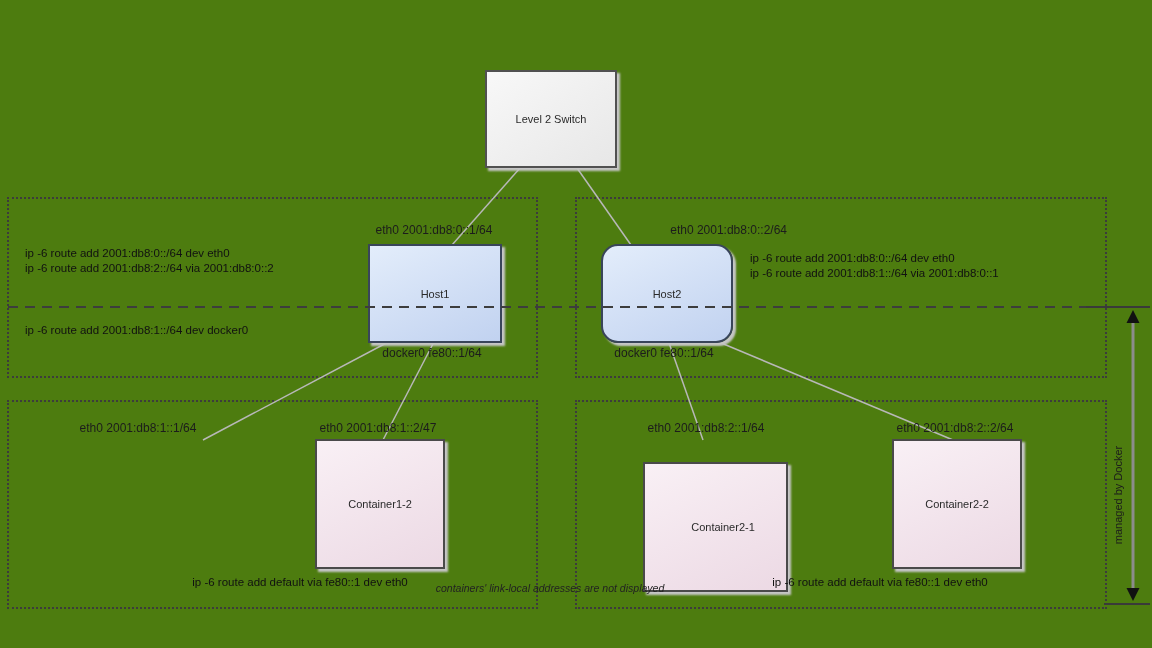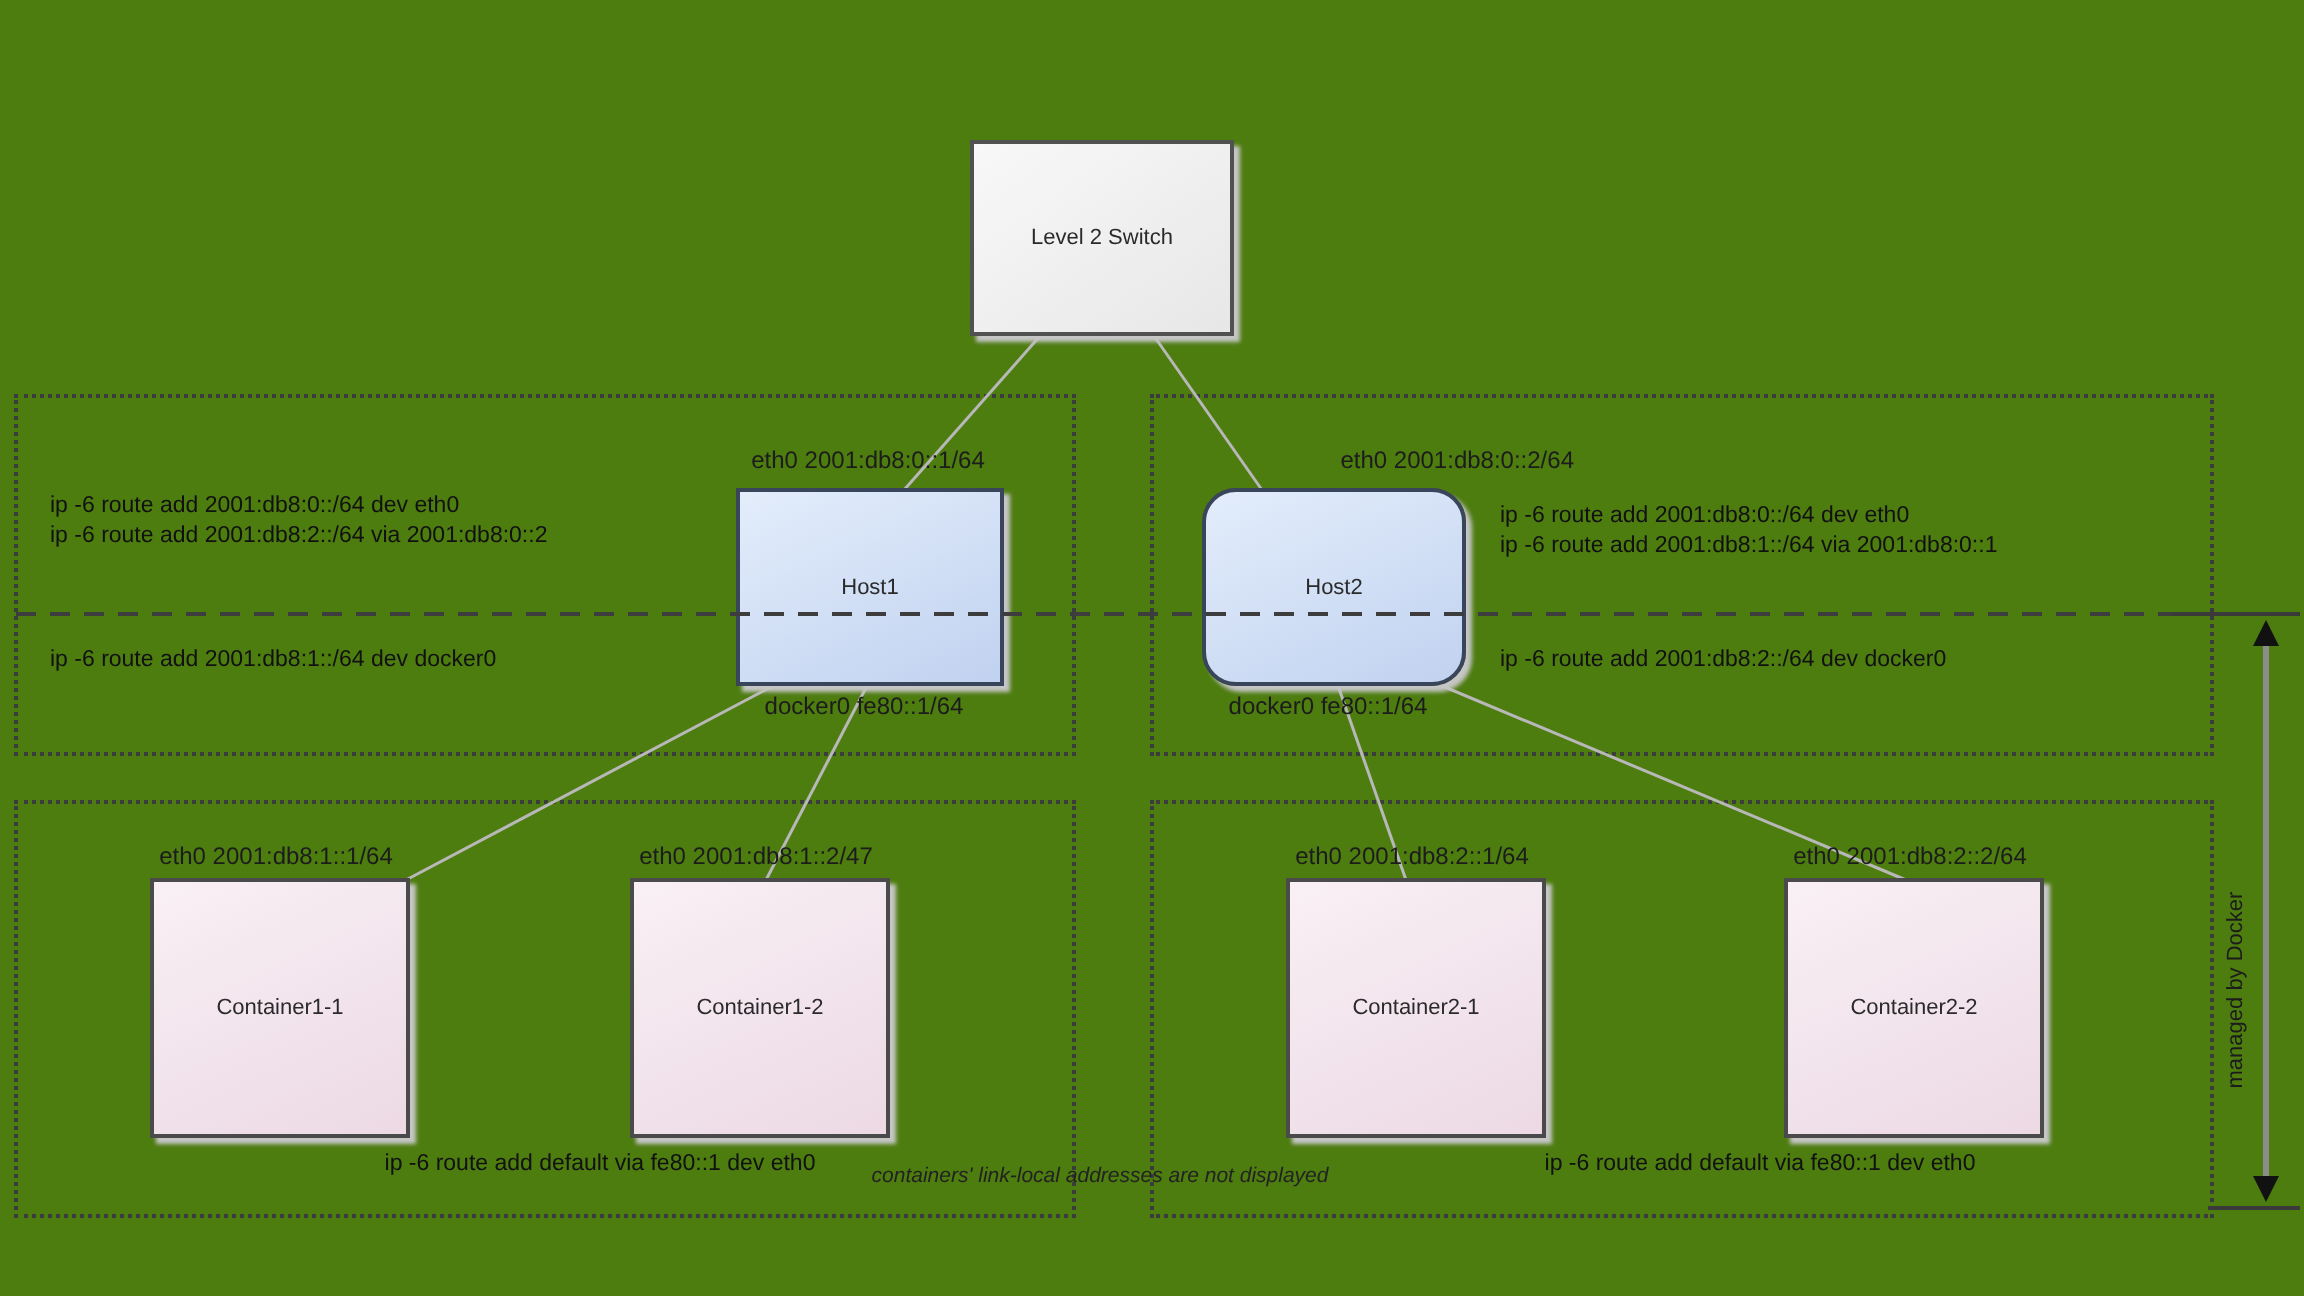--- a/index.html
+++ b/index.html
@@ -49,27 +49,24 @@
   </div>
 
   <div class="box host-box" style="left:368px; top:244px; width:130px; height:95px;">
     <span>Host1</span>
   </div>
 
   <div class="box host-box" style="left:601px; top:244px; width:128px; height:95px;border-radius:17px;">
     <span>Host2</span>
   </div>
 
-  <div class="box container-box" style="left:75px; top:439px; width:126px; height:126px;">
-    <span>Container1-1</span>
-  </div>
   <div class="box container-box" style="left:315px; top:439px; width:126px; height:126px;">
     <span>Container1-2</span>
   </div>
-  <div class="box container-box" style="left:643px; top:439px; width:126px; height:126px;">
+  <div class="box container-box" style="left:643px; top:462px; width:126px; height:126px;padding-left:15px;">
     <span>Container2-1</span>
   </div>
   <div class="box container-box" style="left:892px; top:439px; width:126px; height:126px;">
     <span>Container2-2</span>
   </div>
 
   <svg class="layer" id="lines-over">
     <line x1="8" y1="307" x2="1088" y2="307" stroke="#3d3d3d" stroke-width="2" stroke-dasharray="10,7"></line>
     <line x1="1086" y1="307" x2="1150" y2="307" stroke="#3a3a3a" stroke-width="2"></line>
     <line x1="1104" y1="604" x2="1150" y2="604" stroke="#3a3a3a" stroke-width="2"></line>
@@ -93,23 +90,20 @@
     <div>ip -6 route add 2001:db8:2::/64 via 2001:db8:0::2</div>
   </div>
   <div class="routes" style="left:25px; top:323px;">
     <div>ip -6 route add 2001:db8:1::/64 dev docker0</div>
   </div>
 
   <div class="routes" style="left:750px; top:251px;">
     <div>ip -6 route add 2001:db8:0::/64 dev eth0</div>
     <div>ip -6 route add 2001:db8:1::/64 via 2001:db8:0::1</div>
   </div>
-  <div class="routes" style="left:750px; top:323px;">
-    <div>ip -6 route add 2001:db8:2::/64 dev docker0</div>
-  </div>
 
   <div class="routes center" style="left:60px; top:575px; width:480px;">ip -6 route add default via fe80::1 dev eth0</div>
   <div class="routes center" style="left:640px; top:575px; width:480px;">ip -6 route add default via fe80::1 dev eth0</div>
 
   <div class="label center rotated" style="left:1015px; top:487px; width:210px; height:16px;">managed by Docker</div>
 
   <div class="label center caption" style="left:290px; top:582px; width:520px;">containers' link-local addresses are not displayed</div>
 
 </div>
 

